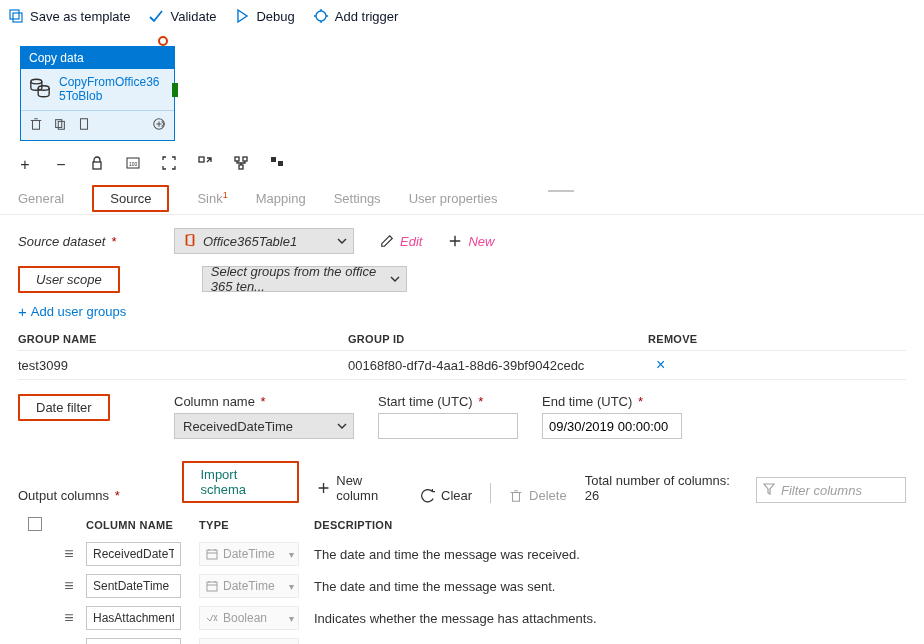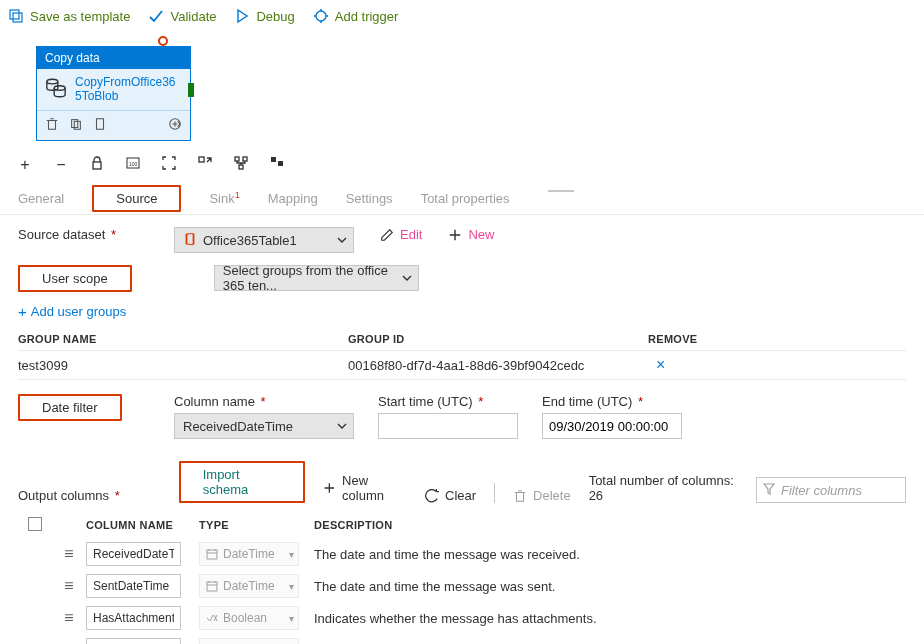--- a/index.html
+++ b/index.html
@@ -1,52 +1,52 @@
 <!DOCTYPE html>
 <html><head>
 <meta charset="utf-8">
 <style>
 * { box-sizing: border-box; margin: 0; padding: 0; font-family: "Segoe UI", Arial, sans-serif; }
 body { width: 924px; height: 644px; background: #fff; color: #323130; font-size: 13px; position: relative; overflow: hidden; }
 
 
 .top-toolbar { display: flex; align-items: center; height: 32px; padding: 0 8px; gap: 18px; }
-.top-toolbar .tb-item { display: flex; align-items: center; gap: 6px; color: #4d7c0f; cursor: pointer; font-size: 13px; }
+.top-toolbar .tb-item { display: flex; align-items: center; gap: 6px; color: #0f172a; cursor: pointer; font-size: 13px; }
 .tb-icon svg { width: 16px; height: 16px; display: block; }
 
 
 .activity-area { position: relative; height: 115px; }
 .red-dot { position: absolute; width: 10px; height: 10px; border: 2px solid #d83b01; border-radius: 50%; left: 158px; top: 4px; }
-.activity-card { position: absolute; left: 36px; top: 14px; width: 155px; border: 1px solid #0078d4; background: #e5f1fb; }
+.activity-card { position: absolute; left: 20px; top: 14px; width: 155px; border: 1px solid #0078d4; background: #e5f1fb; }
 .activity-header { background: #0078d4; color: #fff; font-size: 12px; padding: 4px 8px; }
 .activity-body { display: flex; align-items: center; gap: 8px; padding: 6px 8px; }
 .activity-body .db-icon svg { width: 22px; height: 22px; }
 .activity-name { font-size: 12px; color: #0078d4; line-height: 1.2; word-break: break-word; }
 .activity-footer { display: flex; align-items: center; padding: 6px 8px; gap: 10px; border-top: 1px solid #b3d7f2; }
 .activity-footer .ficon svg { width: 14px; height: 14px; stroke: #555; }
 .activity-footer .spacer { flex: 1; }
 .green-handle { position: absolute; width: 6px; height: 14px; background: #107c10; right: -4px; top: 36px; }
 
 
 .mid-icons { display: flex; align-items: center; gap: 18px; padding: 6px 16px; height: 36px; }
 .mid-icons .micon { width: 18px; text-align: center; font-size: 16px; color: #323130; cursor: pointer; }
 .mid-icons .micon svg { width: 16px; height: 16px; }
 
 .thin-sep { position: absolute; left: 548px; top: 190px; width: 26px; height: 2px; background: #c8c6c4; }
 
 
 .tabs { display: flex; align-items: center; gap: 28px; padding: 0 18px; height: 32px; border-bottom: 1px solid #edebe9; color: #a19f9d; }
 .tab { cursor: pointer; position: relative; padding: 6px 0; }
 .tab.active { color: #323130; }
-.red-box { border: 2px solid #d83b01; padding: 4px 22px; border-radius: 1px; display: inline-block; }
+.red-box { border: 2px solid #d83b01; padding: 4px 16px; border-radius: 1px; display: inline-block; }
 .superscript { color: #d83b01; font-size: 9px; position: relative; top: -5px; }
 
 
 .form-area { padding: 12px 18px; position: relative; }
-.form-row { display: flex; align-items: flex-start; margin-bottom: 10px; min-height: 28px; }
+.form-row { display: flex; align-items: center; margin-bottom: 10px; min-height: 28px; font-style: italic; }
 .form-label { width: 156px; color: #323130; }
 .req { color: #a80000; margin-left: 2px; }
 .dropdown { position: relative; width: 180px; height: 26px; border: 1px solid #c8c6c4; display: flex; align-items: center; padding: 0 22px 0 8px; background: #e5e5e5; font-size: 13px; color: #323130; }
 .dropdown .chev { position: absolute; right: 6px; }
 .dropdown.wide { width: 205px; }
 .o365-icon { width: 14px; height: 14px; margin-right: 6px; }
 .action-link { display: flex; align-items: center; gap: 6px; margin-left: 26px; color: #ec4899; cursor: pointer; }
 .action-link svg { width: 14px; height: 14px; }
 
 .link-plus { color: #0078d4; display: flex; align-items: center; gap: 4px; cursor: pointer; margin: 4px 0 8px; }
@@ -210,21 +210,21 @@
 </div>
 
 <div class="thin-sep"></div>
 
 <div class="tabs">
   <div class="tab">General</div>
   <div class="tab active"><span class="red-box">Source</span></div>
   <div class="tab"><span>Sink</span><span class="superscript">1</span></div>
   <div class="tab">Mapping</div>
   <div class="tab">Settings</div>
-  <div class="tab">Total properties</div>
+  <div class="tab">User properties</div>
 </div>
 
 <div class="form-area">
 
   <div class="form-row">
     <div class="form-label"><span>Source dataset</span> <span class="req">*</span></div>
     <div class="dropdown">
       <span><svg class="o365-icon" viewBox="0 0 16 16">
             <path fill="#d83b01" d="M3 2l8-1 2 1v12l-2 1-8-1V2zm8 0L5 3v10l6 1V2z"></path>
           </svg></span>

